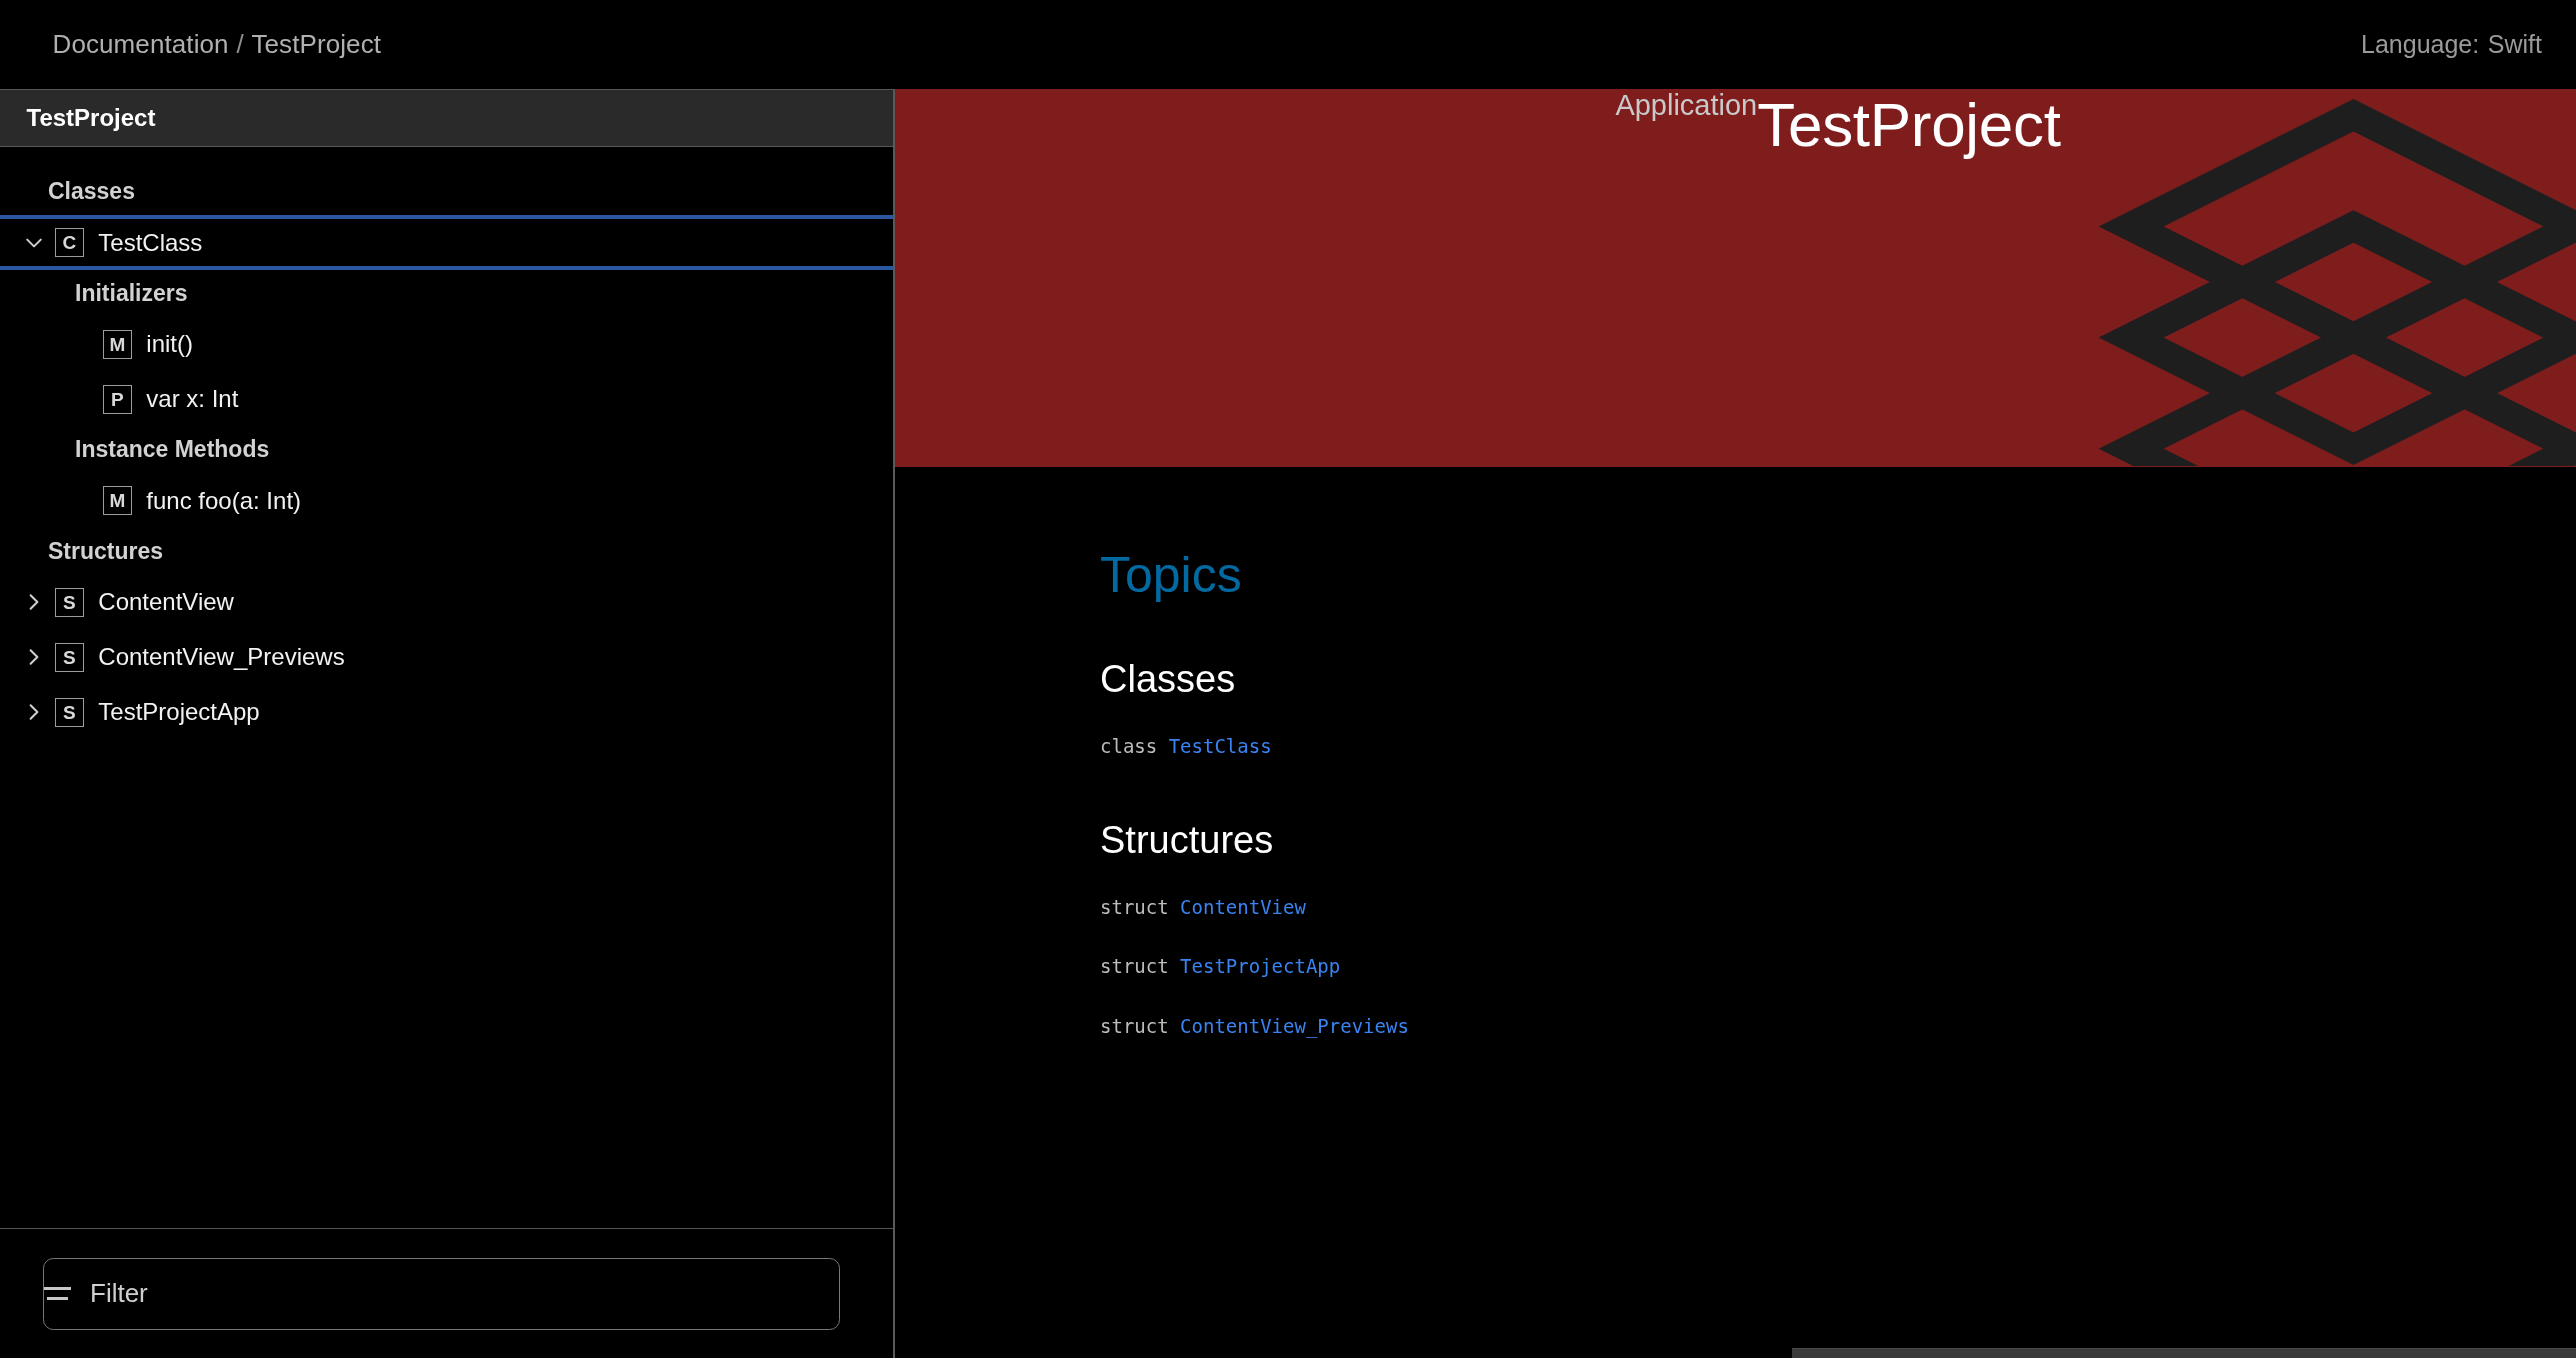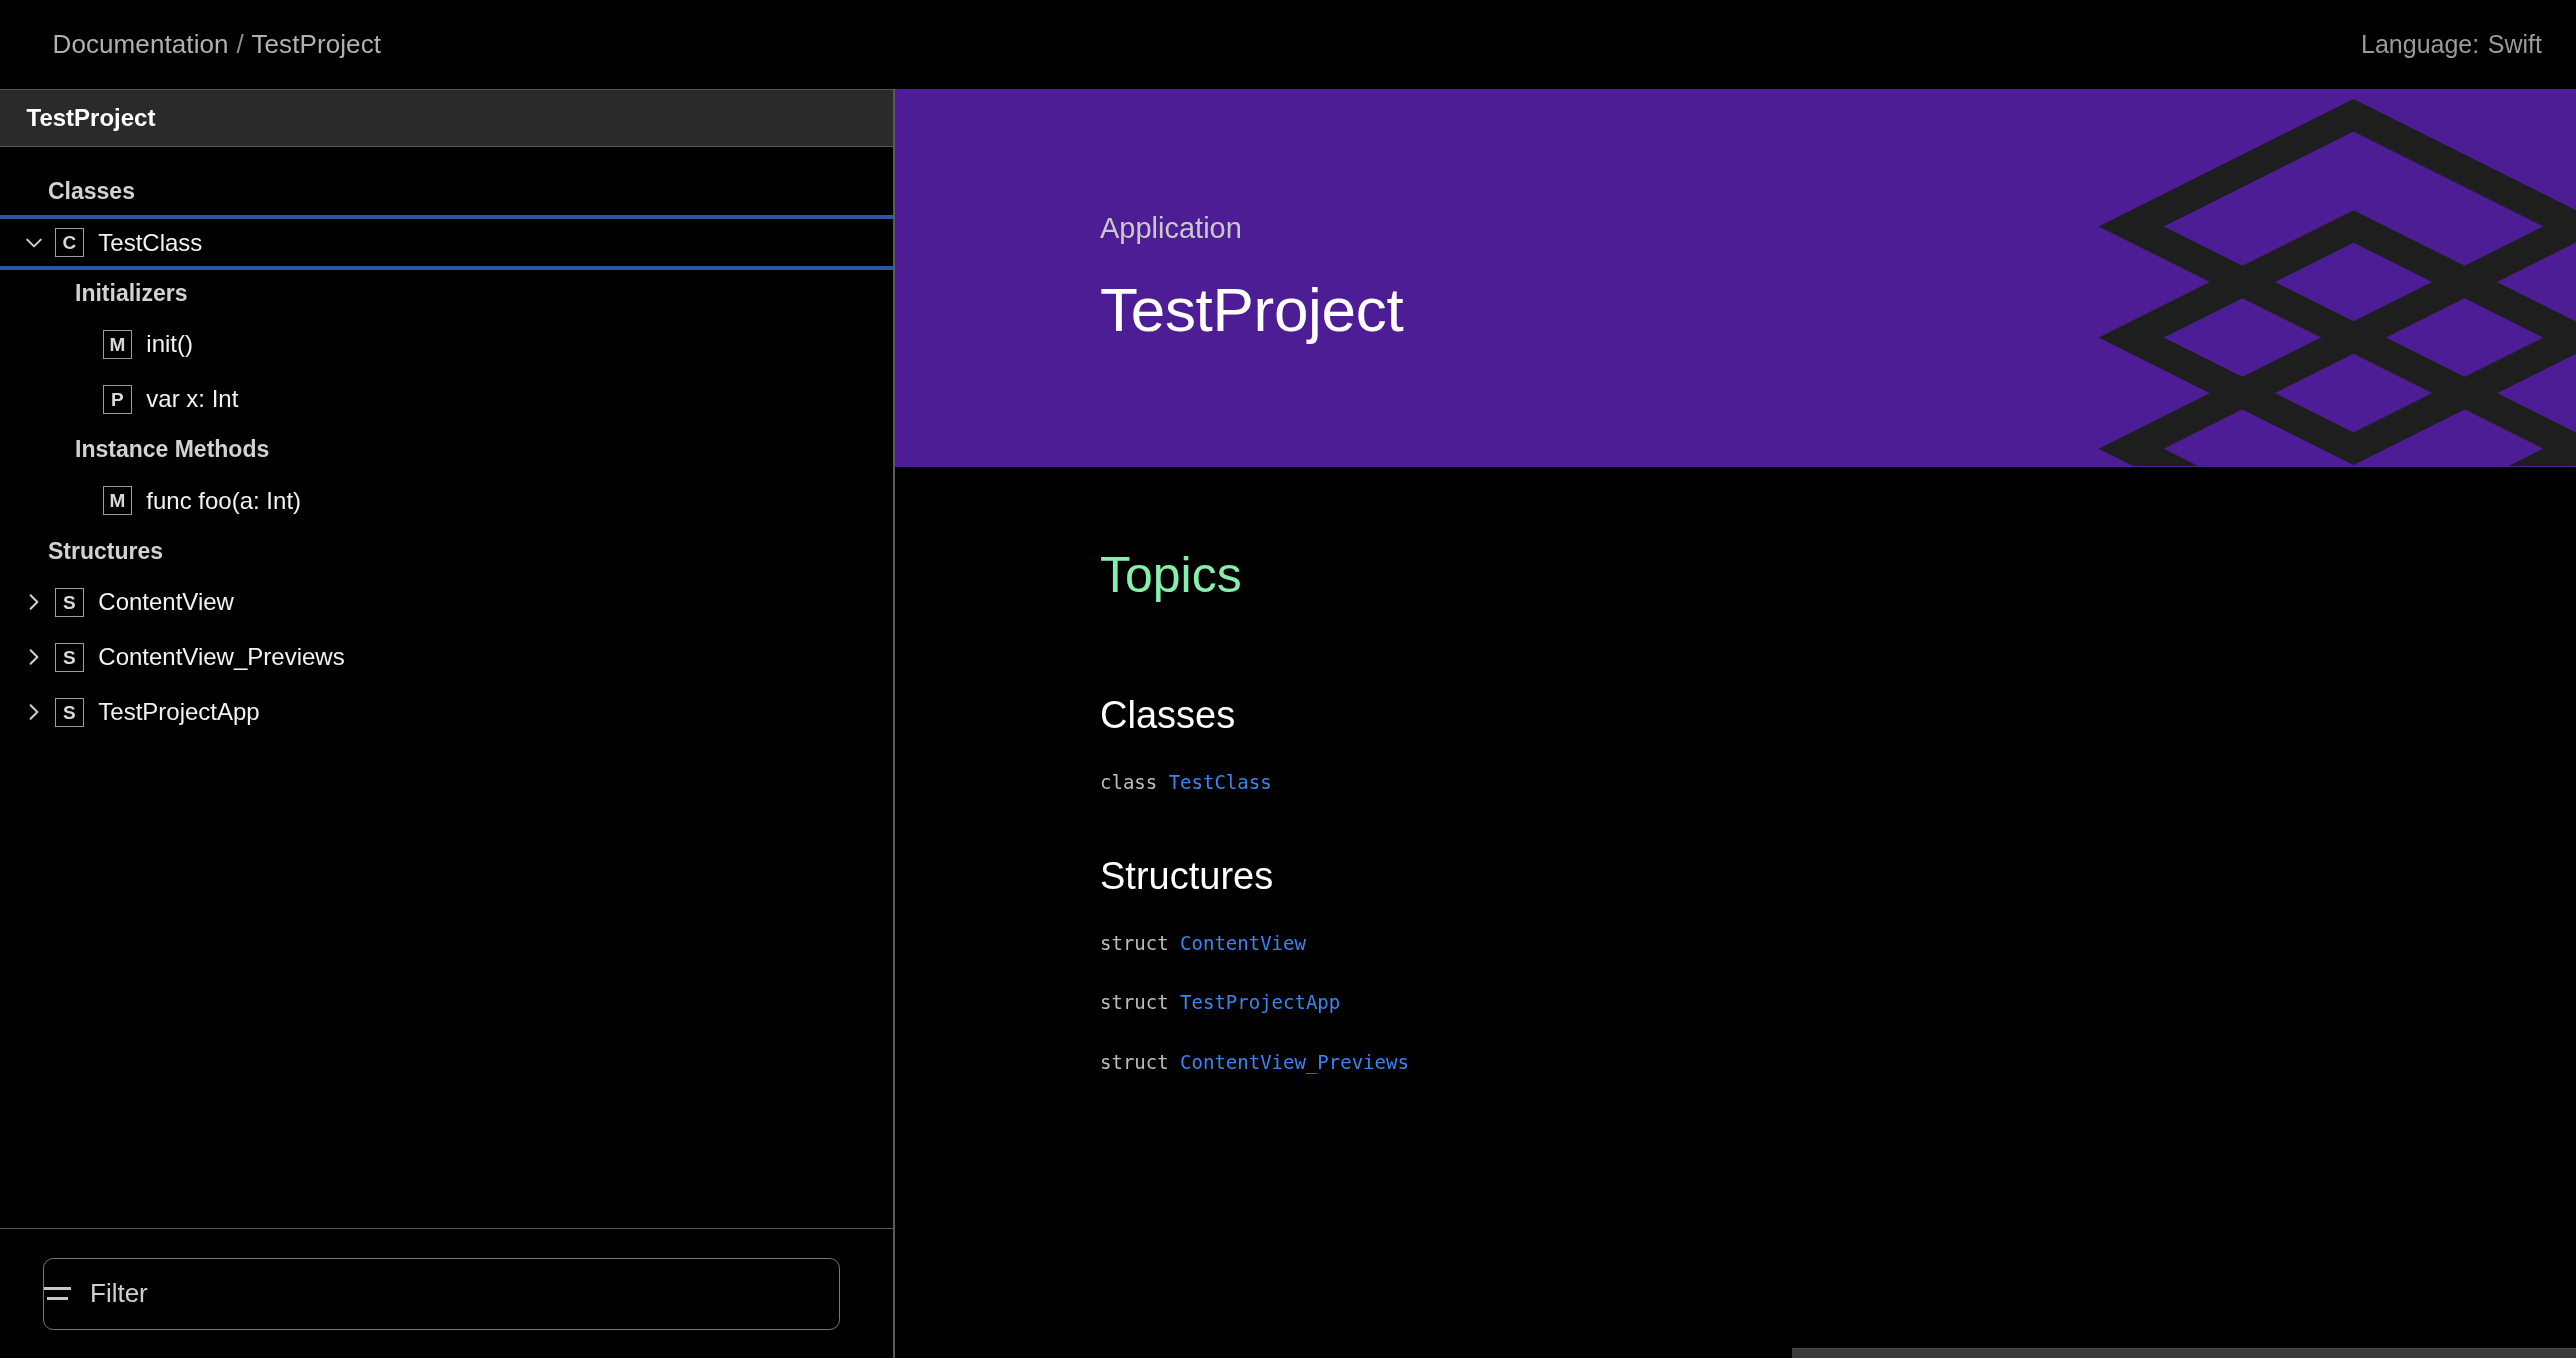--- a/index.html
+++ b/index.html
@@ -195,25 +195,25 @@
     background: #000000;
     display: flex;
     flex-direction: column;
     min-width: 0;
     position: relative;
   }
 
   .hero {
     height: 378px;
     flex: 0 0 378px;
-    background: #4c1d95;
+    background: #7f1d1d;
     position: relative;
     overflow: hidden;
     display: flex;
-    flex-direction: column;
+    flex-direction: row;
     justify-content: center;
     padding-left: 205px;
   }
 
   .hero-eyebrow {
     font-size: 29px;
     color: #c9c9c9;
     margin-bottom: 29px;
     position: relative;
     z-index: 2;
@@ -239,23 +239,23 @@
 
   .main-body {
     flex: 1 1 auto;
     padding: 79px 0 0 205px;
     background: #000000;
     min-height: 0;
   }
 
   .topics-title {
     font-size: 50px;
-    color: #86efac;
+    color: #0369a1;
     font-weight: normal;
-    margin-bottom: 90px;
+    margin-bottom: 54px;
   }
 
   .section-title {
     font-size: 38px;
     color: #ffffff;
     font-weight: normal;
     margin-bottom: 32.5px;
   }
   .section + .section { margin-top: 60px; }
 

